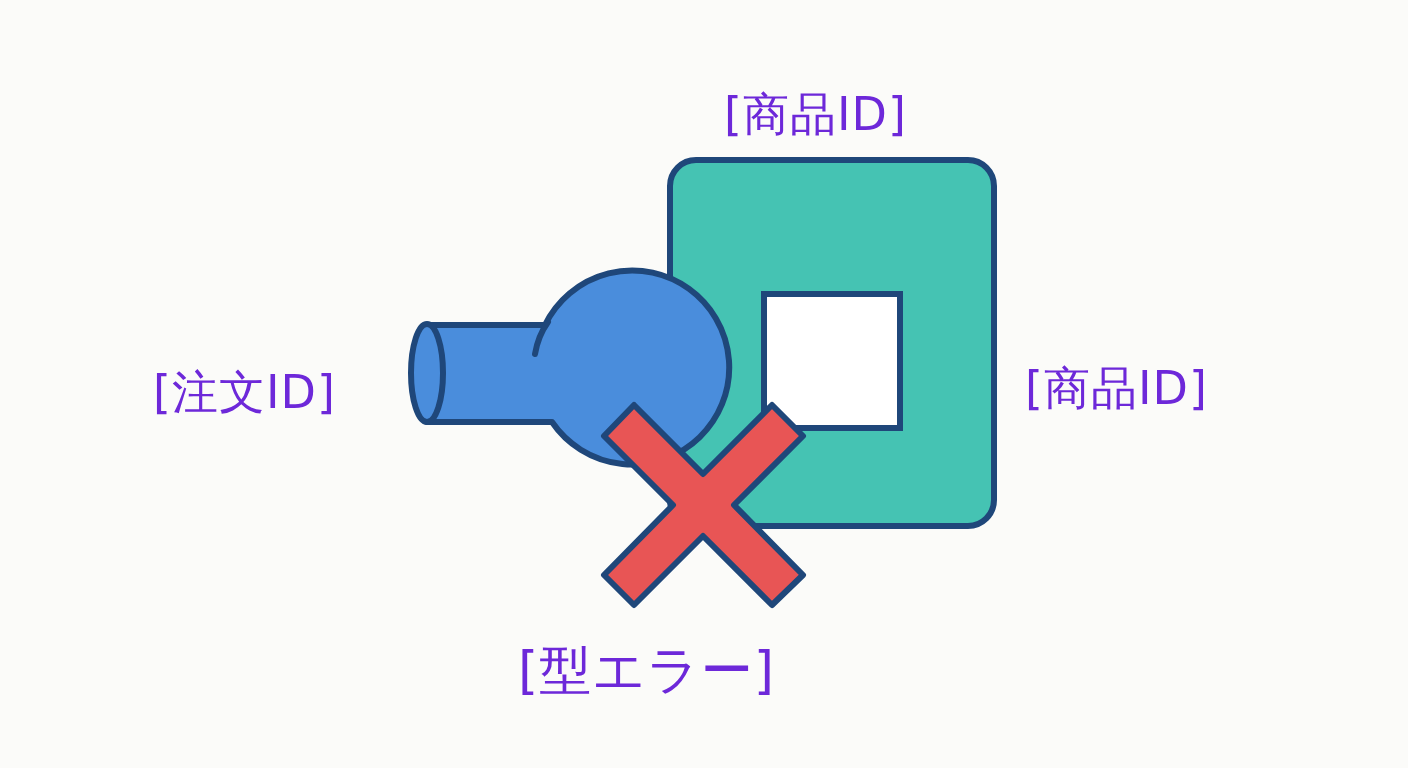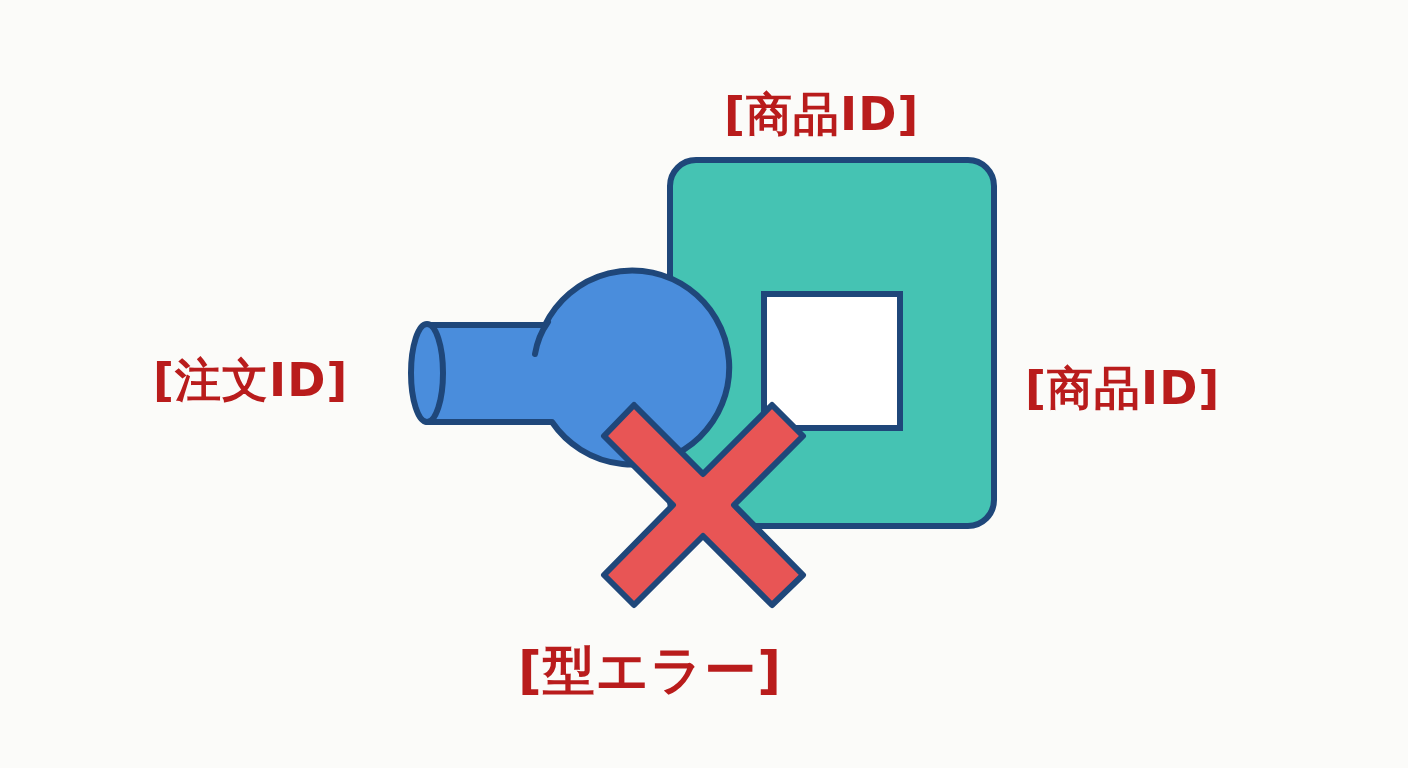--- a/index.html
+++ b/index.html
@@ -1,17 +1,17 @@
 <!DOCTYPE html>
 <html><head>
   <meta charset="utf-8">
   <style>
     html, body { margin:0; padding:0; }
     body { width:1408px; height:768px; background:#fbfbf9; position:relative; overflow:hidden; font-family:"DejaVu Sans", sans-serif; }
-    .label { position:absolute; color:#b91c1c; font-weight:bold; font-size:46px; letter-spacing:1px; white-space:nowrap; }
+    .label { position:absolute; color:#6d28d9; font-weight:normal; font-size:46px; letter-spacing:1px; white-space:nowrap; }
     svg { position:absolute; left:0; top:0; }
   </style>
 </head>
 <body>
 
 <svg width="1408" height="768" viewBox="0 0 1408 768">
 
   <g>
     <rect x="670" y="160" width="324" height="366" rx="26" fill="#45c3b3" stroke="#1f477a" stroke-width="6"></rect>
     <rect x="764" y="294" width="136" height="134" fill="#ffffff" stroke="#1f477a" stroke-width="6"></rect>
@@ -22,15 +22,15 @@
     <ellipse cx="427" cy="373" rx="16" ry="49" fill="#4a8ddc" stroke="#1f477a" stroke-width="6"></ellipse>
     <path d="M535 354 Q538 336 548 322" fill="none" stroke="#1f477a" stroke-width="6" stroke-linecap="round"></path>
   </g>
 
   <g>
     <path d="M604 436 L634 405 L703 474 L772 405 L803 436 L734 505 L803 575 L772 605 L703 536 L634 605 L604 575 L673 505 Z" fill="#e85555" stroke="#1f477a" stroke-width="6" stroke-linejoin="round"></path>
   </g>
 </svg>
 
 <div class="label" style="left:724px; top:84px;">[商品ID]</div>
-<div class="label" style="left:153px; top:350px;">[注文ID]</div>
+<div class="label" style="left:153px; top:362px;">[注文ID]</div>
 <div class="label" style="left:1025px; top:358px;">[商品ID]</div>
 <div class="label" style="left:518px; top:636px; font-size:52px;">[型エラー]</div>
 
 </body></html>

